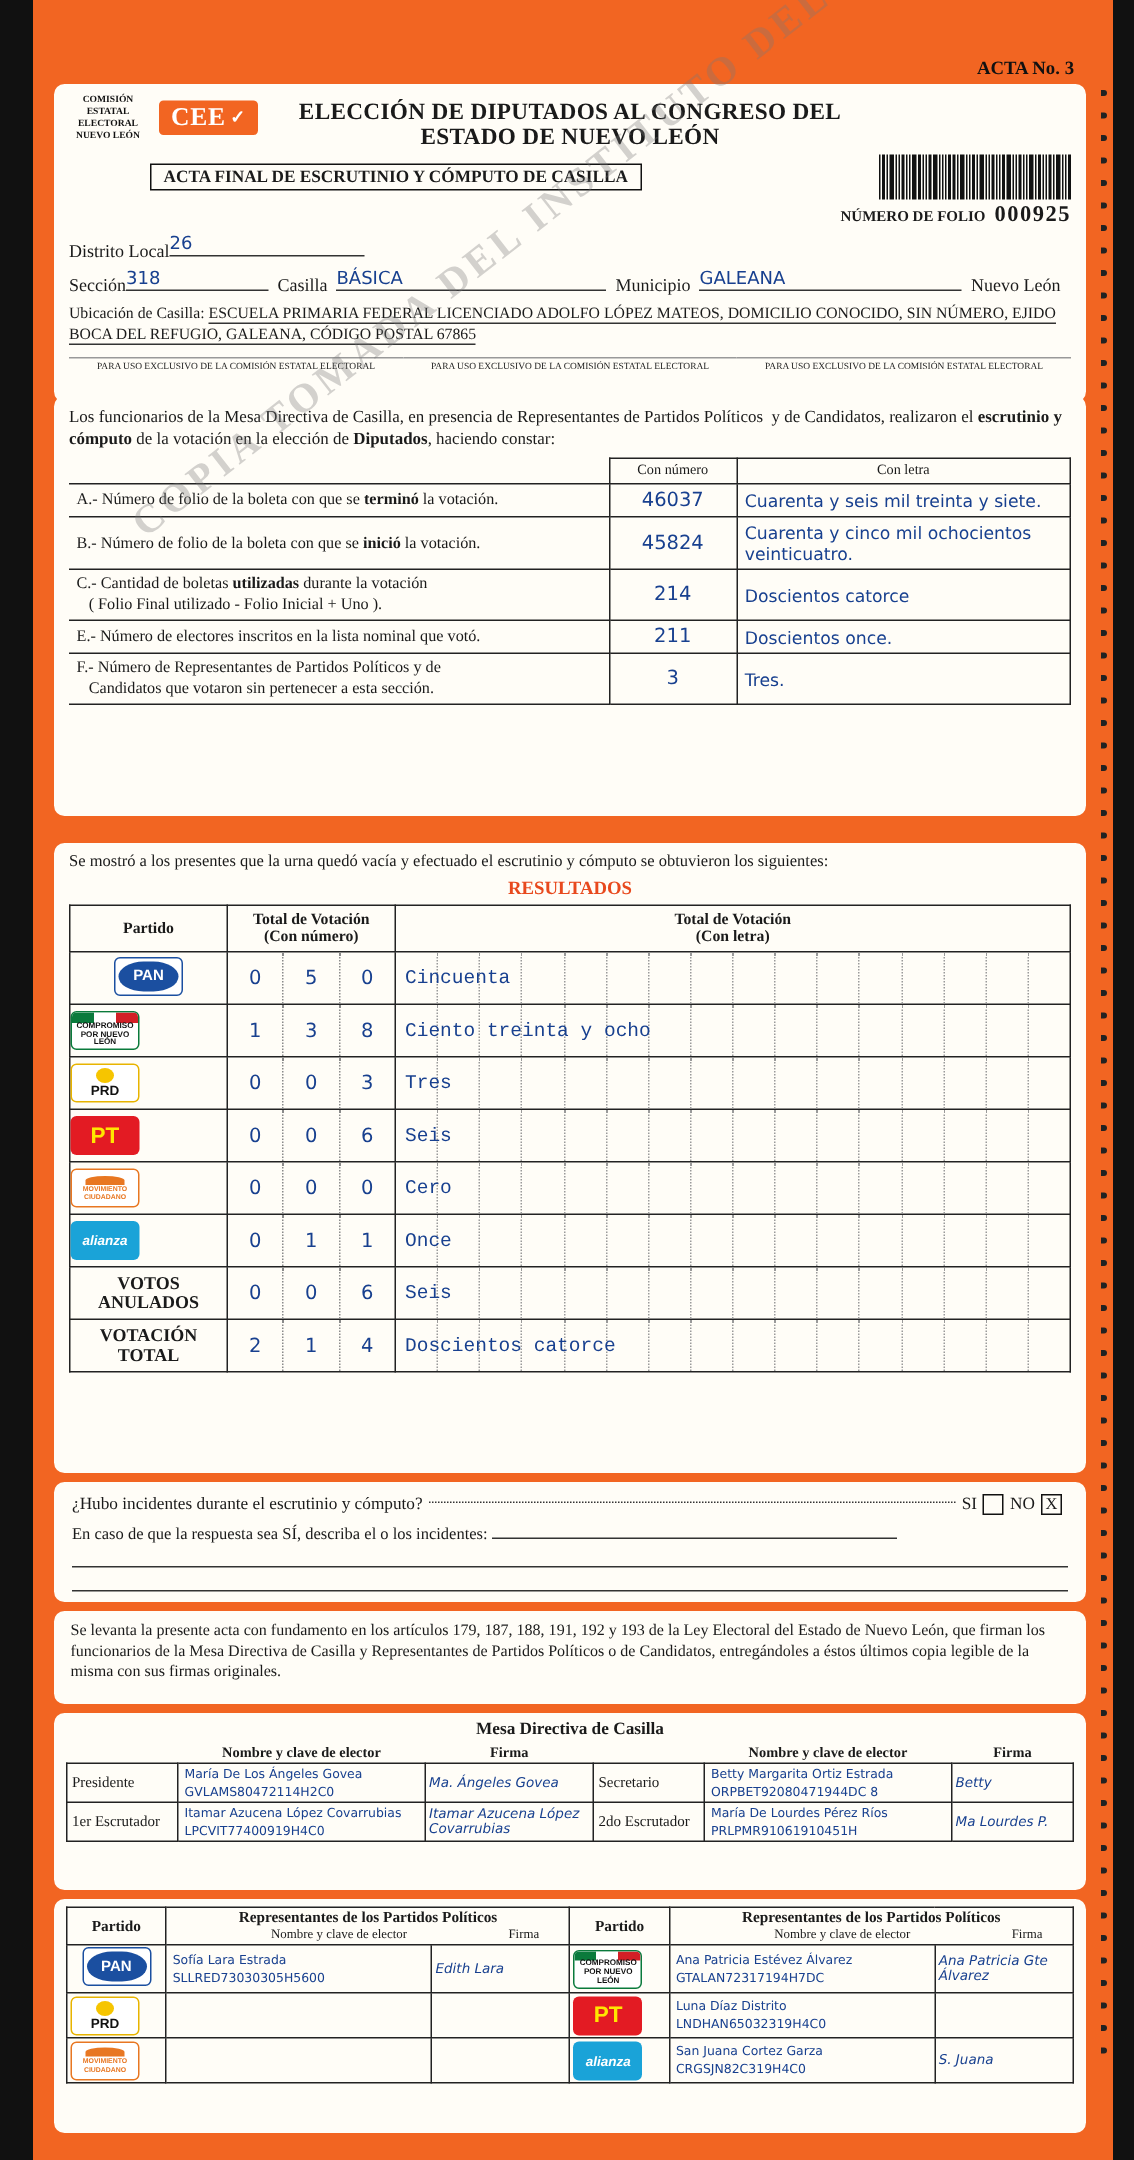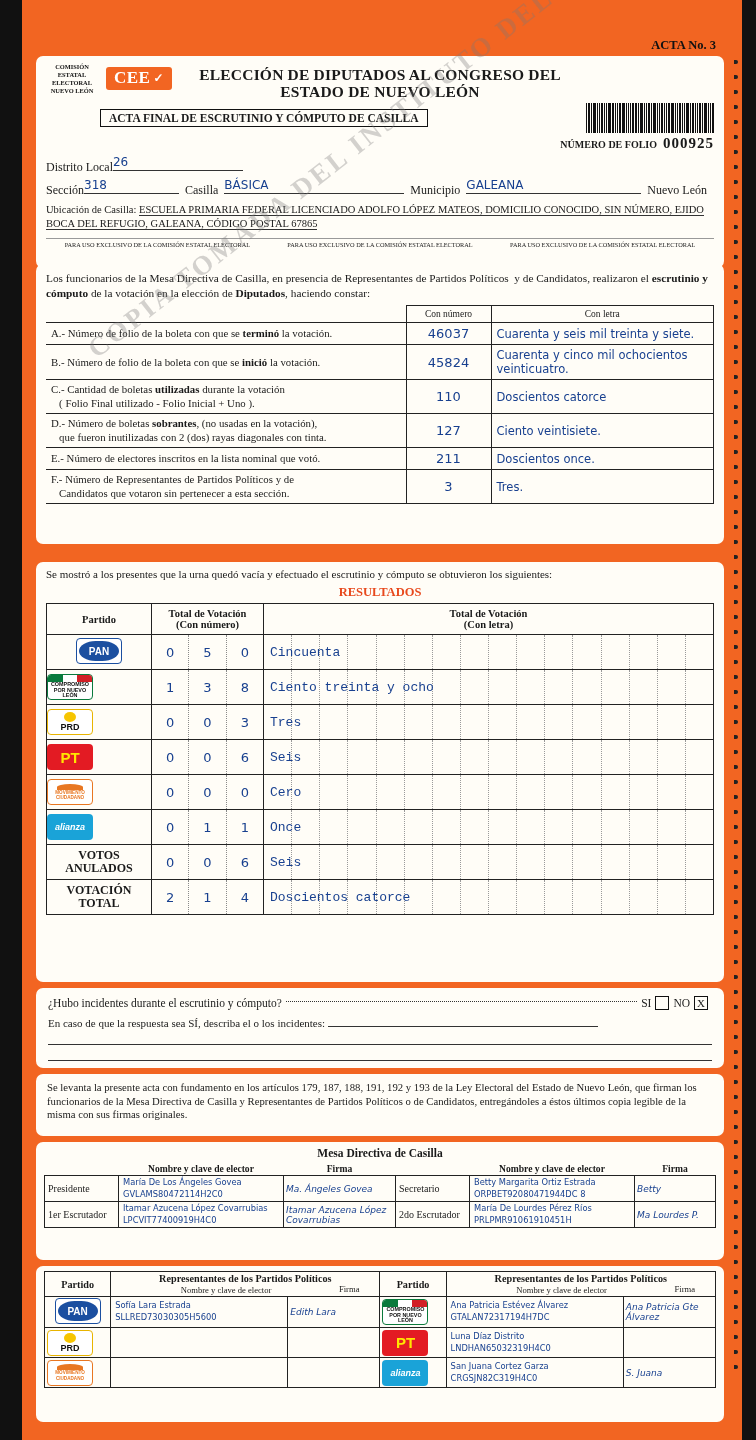--- a/index.html
+++ b/index.html
@@ -434,27 +434,22 @@
           <td class="num"><span class="hwn">46037</span></td>
           <td class="letra"><span class="hwl">Cuarenta y seis mil treinta y siete.</span></td>
         </tr>
         <tr>
           <td class="q">B.- Número de folio de la boleta con que se <b>inició</b> la votación.</td>
           <td class="num"><span class="hwn">45824</span></td>
           <td class="letra"><span class="hwl">Cuarenta y cinco mil ochocientos veinticuatro.</span></td>
         </tr>
         <tr>
           <td class="q">C.- Cantidad de boletas <b>utilizadas</b> durante la votación<br>&nbsp;&nbsp;&nbsp;( Folio Final utilizado - Folio Inicial + Uno ).</td>
-          <td class="num"><span class="hwn">110</span></td>
+          <td class="num"><span class="hwn">214</span></td>
           <td class="letra"><span class="hwl">Doscientos catorce</span></td>
-        </tr>
-        <tr>
-          <td class="q">D.- Número de boletas <b>sobrantes</b>, (no usadas en la votación),<br>&nbsp;&nbsp;&nbsp;que fueron inutilizadas con 2 (dos) rayas diagonales con tinta.</td>
-          <td class="num"><span class="hwn">127</span></td>
-          <td class="letra"><span class="hwl">Ciento veintisiete.</span></td>
         </tr>
         <tr>
           <td class="q">E.- Número de electores inscritos en la lista nominal que votó.</td>
           <td class="num"><span class="hwn">211</span></td>
           <td class="letra"><span class="hwl">Doscientos once.</span></td>
         </tr>
         <tr>
           <td class="q">F.- Número de Representantes de Partidos Políticos y de<br>&nbsp;&nbsp;&nbsp;Candidatos que votaron sin pertenecer a esta sección.</td>
           <td class="num"><span class="hwn">3</span></td>
           <td class="letra"><span class="hwl">Tres.</span></td>

